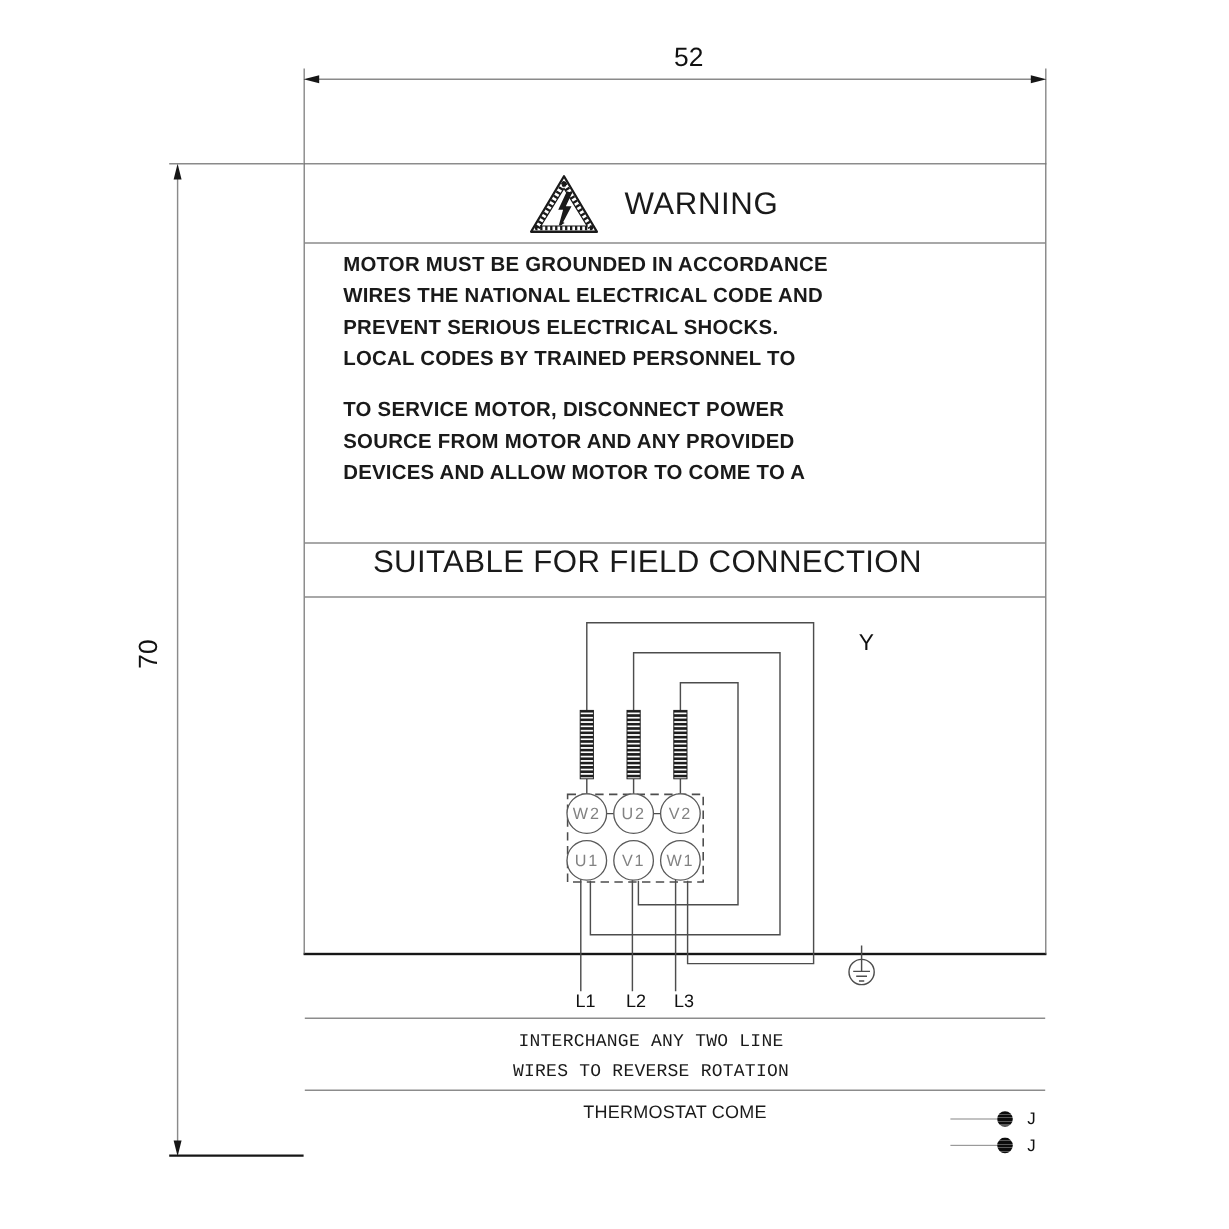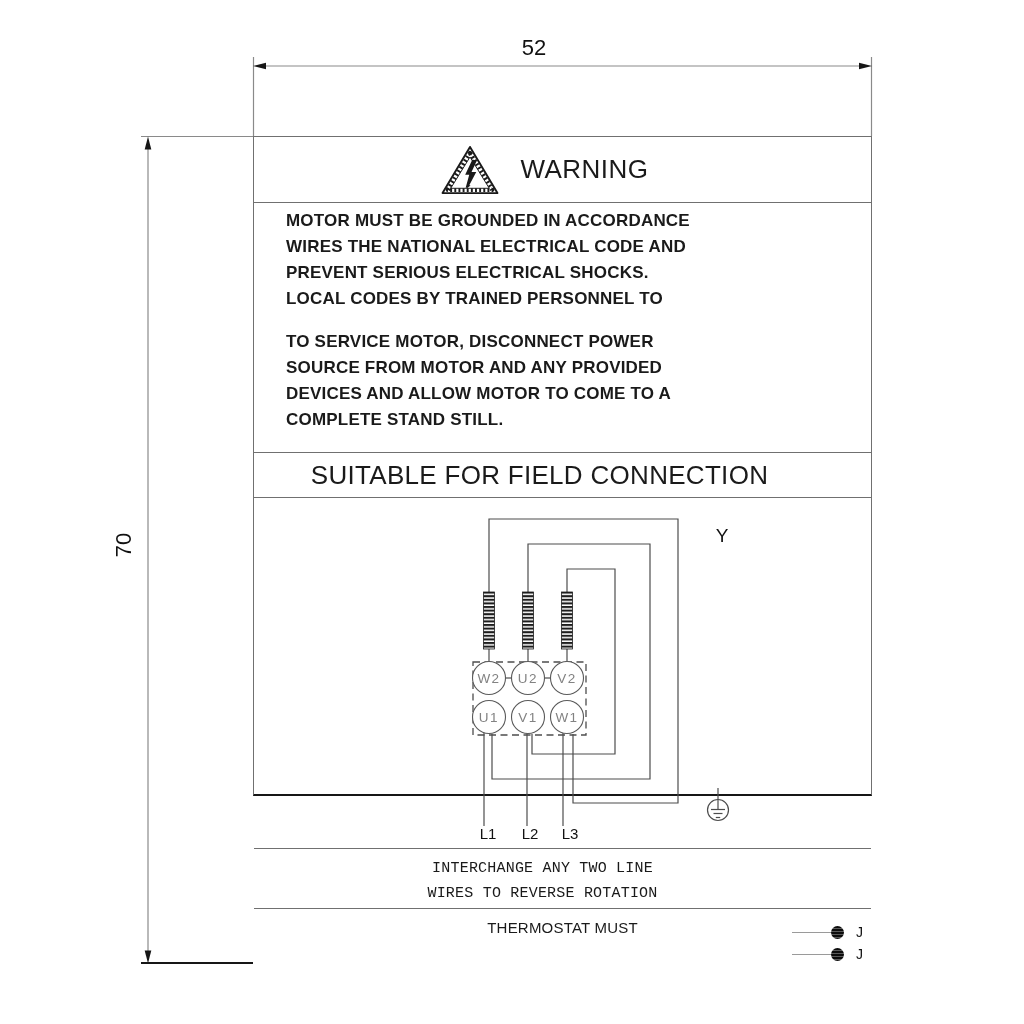--- a/index.html
+++ b/index.html
@@ -4,39 +4,39 @@
 <style>
   html,body{margin:0;padding:0;}
   body{
     width:1024px;height:1024px;position:relative;background:#ffffff;
     font-family:"Liberation Sans","DejaVu Sans",sans-serif;color:#1a1a1a;
     overflow:hidden;
   }
   
   #dim-overlay{position:absolute;left:0;top:0;width:1024px;height:1024px;z-index:1;}
   .dim-label{position:absolute;font-size:22px;color:#111;white-space:nowrap;z-index:2;}
-  #dim-w-label{left:534px;top:35px;transform:translateX(-50%);}
+  #dim-w-label{left:574px;top:35px;transform:translateX(-50%);}
   #dim-h-label{left:124px;top:545px;transform:translate(-50%,-50%) rotate(-90deg);}
   
   #label-box{
     position:absolute;left:253px;top:136px;width:619px;height:660px;
     border:1px solid #707070;border-bottom:2px solid #161616;
     box-sizing:border-box;z-index:2;background:transparent;
   }
   .section{box-sizing:border-box;border-bottom:1px solid #707070;position:relative;}
   .section:last-child{border-bottom:none;}
   
   #sec-header{height:66px;display:flex;align-items:center;justify-content:center;padding-right:36px;gap:20px;}
   #warning-title{font-size:26px;letter-spacing:0.5px;}
   
   #sec-warning-text{height:250px;padding:5px 0 0 32px;font-weight:bold;}
   .warn-line{font-size:17px;line-height:26px;letter-spacing:0.2px;white-space:nowrap;}
   .warn-par{margin:0 0 17px 0;}
   
-  #sec-suitable{height:45px;display:flex;align-items:center;justify-content:center;padding-right:46px;}
+  #sec-suitable{height:45px;display:flex;align-items:flex-start;justify-content:center;padding-right:46px;}
   #suitable-title{font-size:26px;letter-spacing:0.3px;white-space:nowrap;}
   
   #sec-diagram{height:351px;}
   #schematic-svg{position:absolute;left:0;top:0;}
   
   #sec-interchange{height:60px;text-align:center;padding:7px 40px 0 0;font-family:Liberation Mono, monospace;}
   .note-line{font-size:15px;line-height:25px;letter-spacing:0.2px;}
   
   #sec-thermostat{height:54px;text-align:center;padding:6px 0 0 0;}
   .lead-row{position:absolute;left:538px;display:flex;align-items:center;}
@@ -97,21 +97,20 @@
     <div class="warn-par">
       <div class="warn-line">MOTOR MUST BE GROUNDED IN ACCORDANCE</div>
       <div class="warn-line">WIRES THE NATIONAL ELECTRICAL CODE AND</div>
       <div class="warn-line">PREVENT SERIOUS ELECTRICAL SHOCKS.</div>
       <div class="warn-line">LOCAL CODES BY TRAINED PERSONNEL TO</div>
     </div>
     <div class="warn-par">
       <div class="warn-line">TO SERVICE MOTOR, DISCONNECT POWER</div>
       <div class="warn-line">SOURCE FROM MOTOR AND ANY PROVIDED</div>
       <div class="warn-line">DEVICES AND ALLOW MOTOR TO COME TO A</div>
-      <div class="warn-line">COMPLETE STAND STILL.</div>
     </div>
   </div>
 
   <div class="section" id="sec-suitable">
     <span id="suitable-title">SUITABLE FOR FIELD CONNECTION</span>
   </div>
 
   <div class="section" id="sec-diagram">
     <svg id="schematic-svg" width="617" height="350" viewBox="0 0 617 350">
 
@@ -184,21 +183,21 @@
       </g>
     </svg>
   </div>
 
   <div class="section" id="sec-interchange">
     <div class="note-line">INTERCHANGE ANY TWO LINE</div>
     <div class="note-line">WIRES TO REVERSE ROTATION</div>
   </div>
 
   <div class="section" id="sec-thermostat">
-    <div class="note-line">THERMOSTAT MUST</div>
+    <div class="note-line">THERMOSTAT COME</div>
 
     <div class="lead-row r1">
       <span class="lead-wire"></span>
       <span class="lead-dot"></span>
       <span class="lead-label">J</span>
     </div>
     <div class="lead-row r2">
       <span class="lead-wire"></span>
       <span class="lead-dot"></span>
       <span class="lead-label">J</span>

